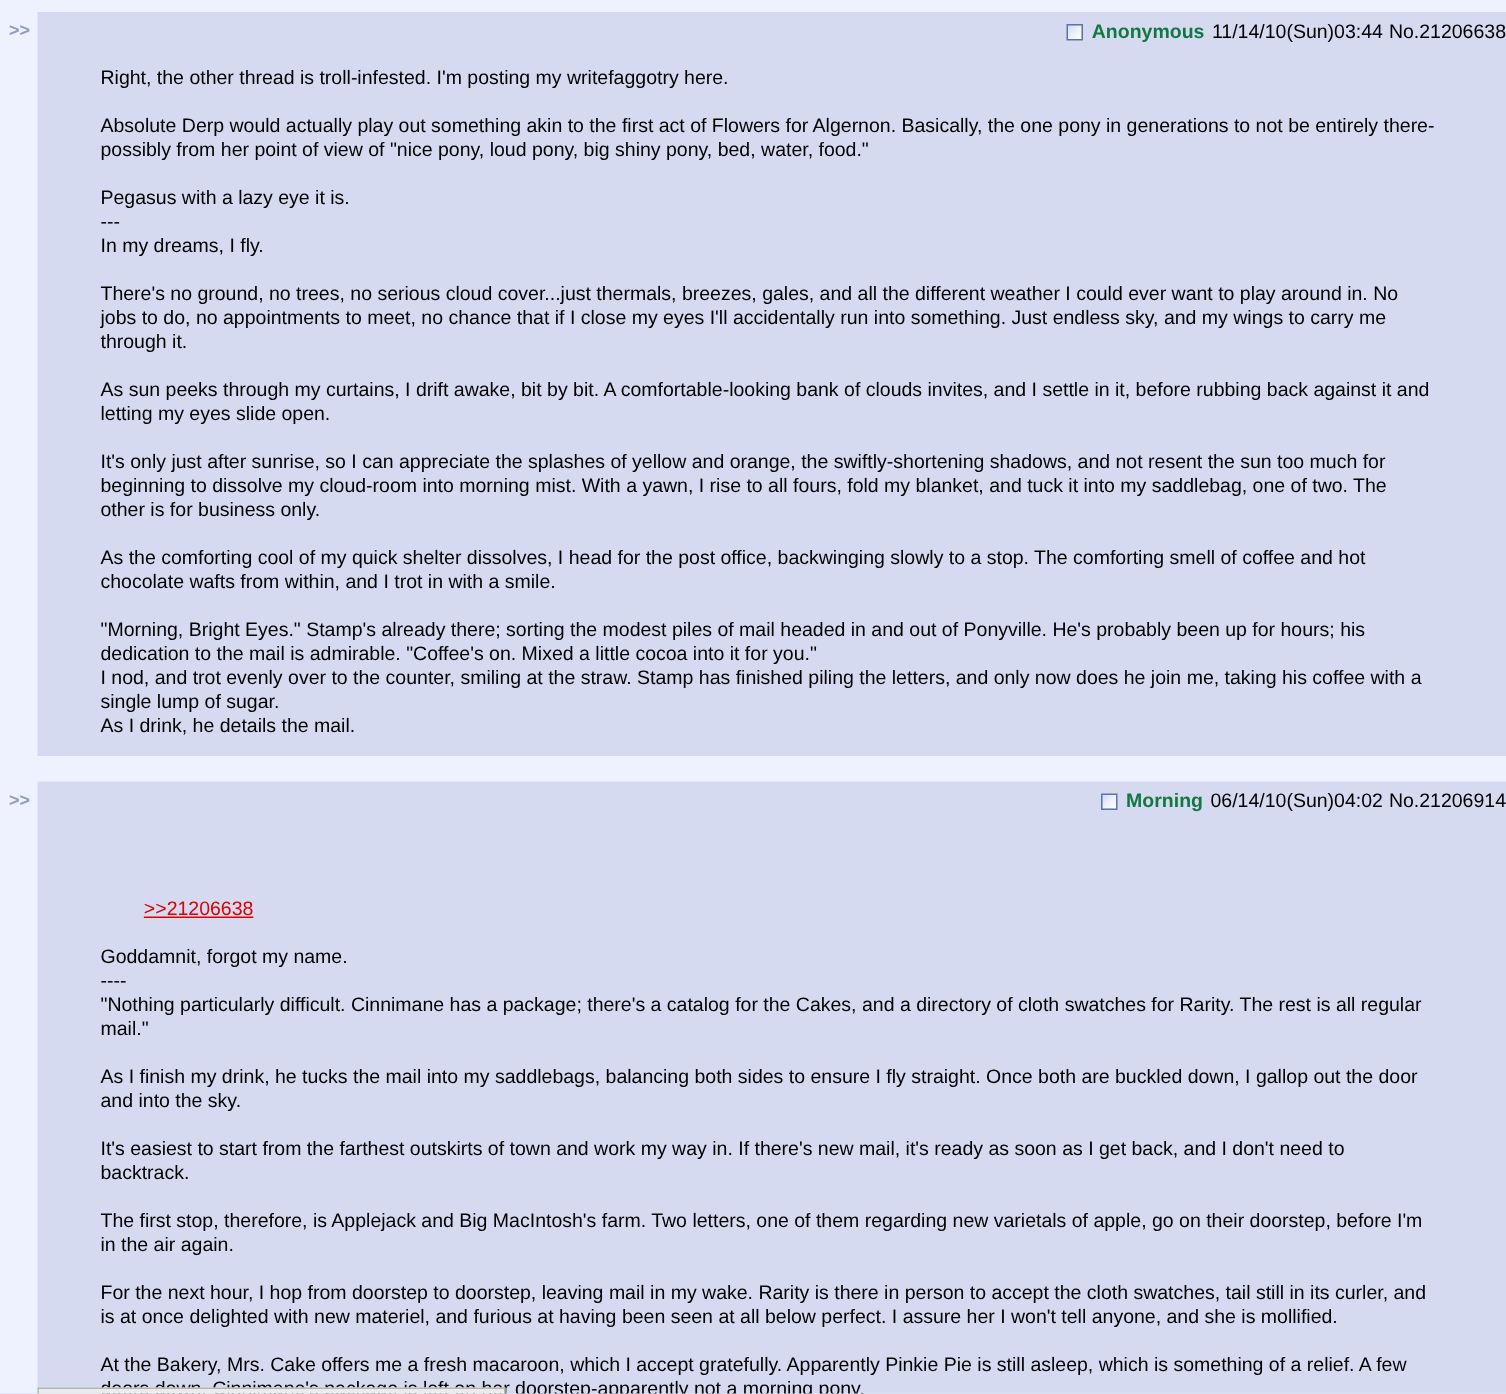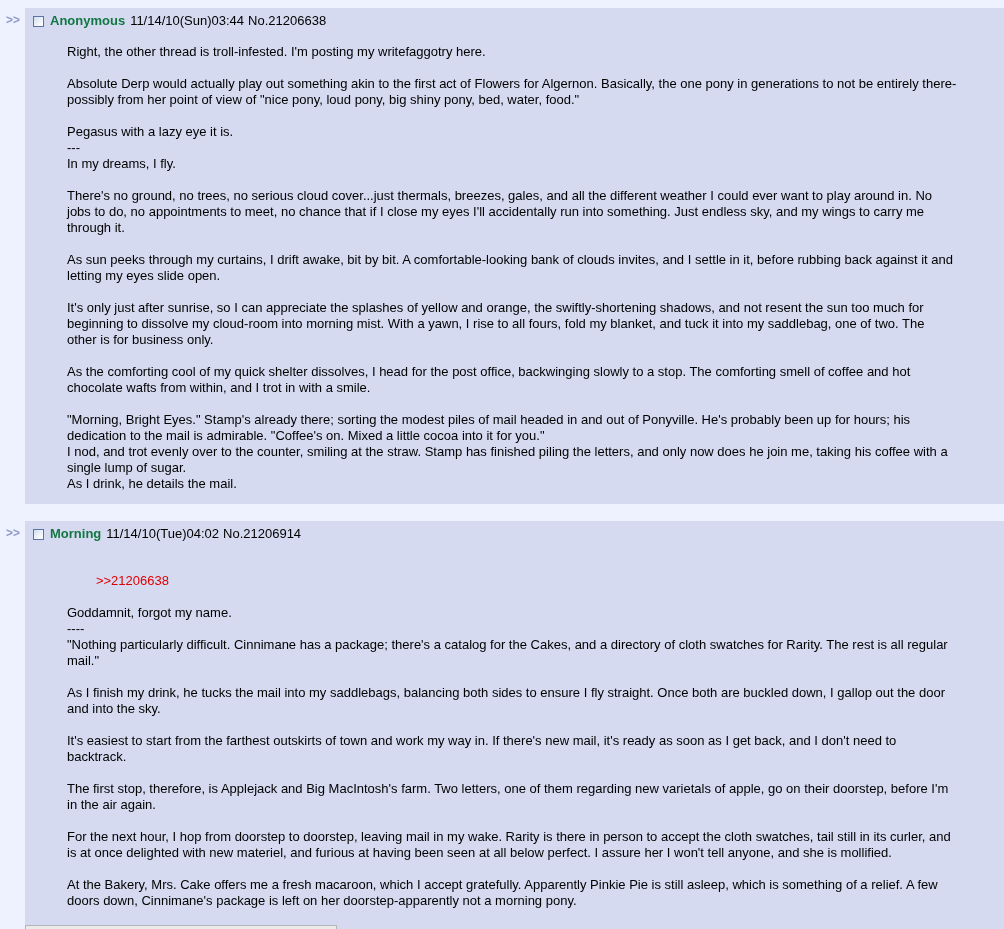--- a/index.html
+++ b/index.html
@@ -21,39 +21,41 @@
   .post-row { position: relative; margin-bottom: 17px; }
   .side-arrows {
     position: absolute; left: 6px; top: 5px;
     color: var(--arrow-color); font-size: 12px; font-weight: bold;
   }
   .reply {
     margin-left: 25px; margin-right: 0;
     background: var(--reply-bg);
     padding: 5px 0 12px 8px;
   }
-  .post-header { height: 16px; line-height: 16px; white-space: nowrap; }
+  .post-header { height: 16px; line-height: 16px; white-space: nowrap; text-align: right; }
   .checkbox {
     display: inline-block; width: 11px; height: 11px;
     border: 1px solid #5C74A4;
     background: linear-gradient(135deg, #cfdcf0 0%, #eef3fa 55%, #ffffff 100%);
     vertical-align: -2px; margin-right: 6px; cursor: pointer;
   }
   .name  { color: var(--name-color); font-weight: bold; margin-right: 5px; }
   .date  { margin-right: 4px; }
   .number { cursor: pointer; }
   blockquote.comment {
     margin: 15px 47px 0 34px;
     line-height: 16px;
     white-space: pre-wrap;
   }
   a.quotelink {
     display: inline-block;
     color: var(--quotelink-color);
+    text-decoration: underline;
     cursor: pointer;
+    margin-top: 25px;
   }
   .comment-text { white-space: pre-wrap; }
   .clipped-bar {
     position: absolute; left: 25px; top: 925px;
     width: 312px; height: 9px;
     background: #EBEBEB; border: 1px solid #B5B5B5;
   }
 </style>
 </head>
 <body>
@@ -85,21 +87,21 @@
 "Morning, Bright Eyes." Stamp's already there; sorting the modest piles of mail headed in and out of Ponyville. He's probably been up for hours; his dedication to the mail is admirable. "Coffee's on. Mixed a little cocoa into it for you."
 I nod, and trot evenly over to the counter, smiling at the straw. Stamp has finished piling the letters, and only now does he join me, taking his coffee with a single lump of sugar.
 As I drink, he details the mail.</blockquote>
     </div>
   </div>
 
   <div class="post-row">
     <span class="side-arrows">&gt;&gt;</span>
     <div class="reply">
       <div class="post-header">
-        <span class="checkbox"></span><span class="name">Morning</span><span class="date">11/14/10(Tue)04:02</span><span class="number">No.21206914</span>
+        <span class="checkbox"></span><span class="name">Morning</span><span class="date">06/14/10(Sun)04:02</span><span class="number">No.21206914</span>
       </div>
       <blockquote class="comment">
         <a class="quotelink">&gt;&gt;21206638</a>
         <span class="comment-text">
 Goddamnit, forgot my name.
 ----
 "Nothing particularly difficult. Cinnimane has a package; there's a catalog for the Cakes, and a directory of cloth swatches for Rarity. The rest is all regular mail."
 
 As I finish my drink, he tucks the mail into my saddlebags, balancing both sides to ensure I fly straight. Once both are buckled down, I gallop out the door and into the sky.
 

